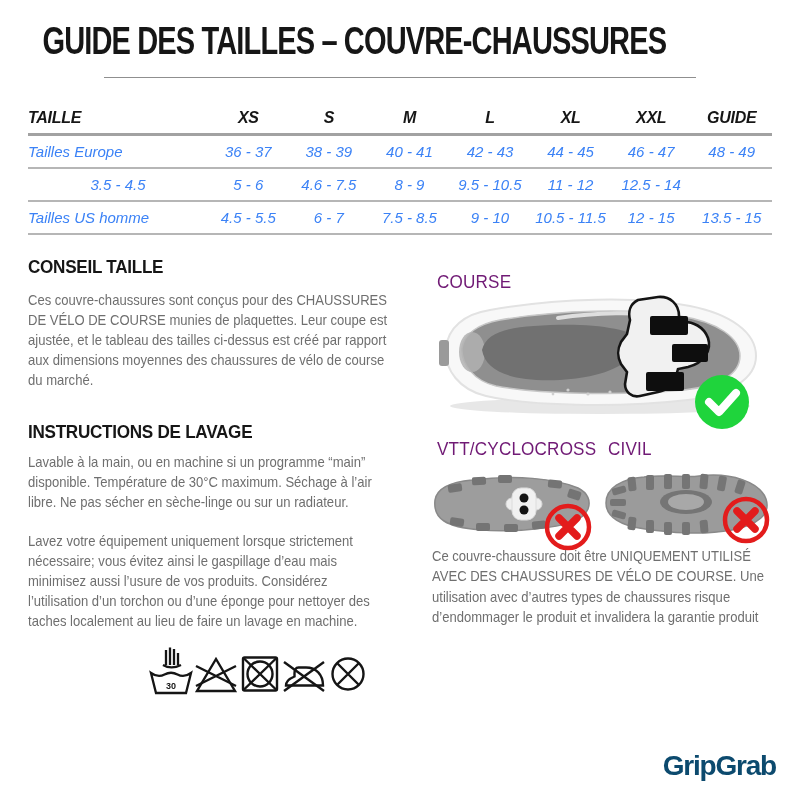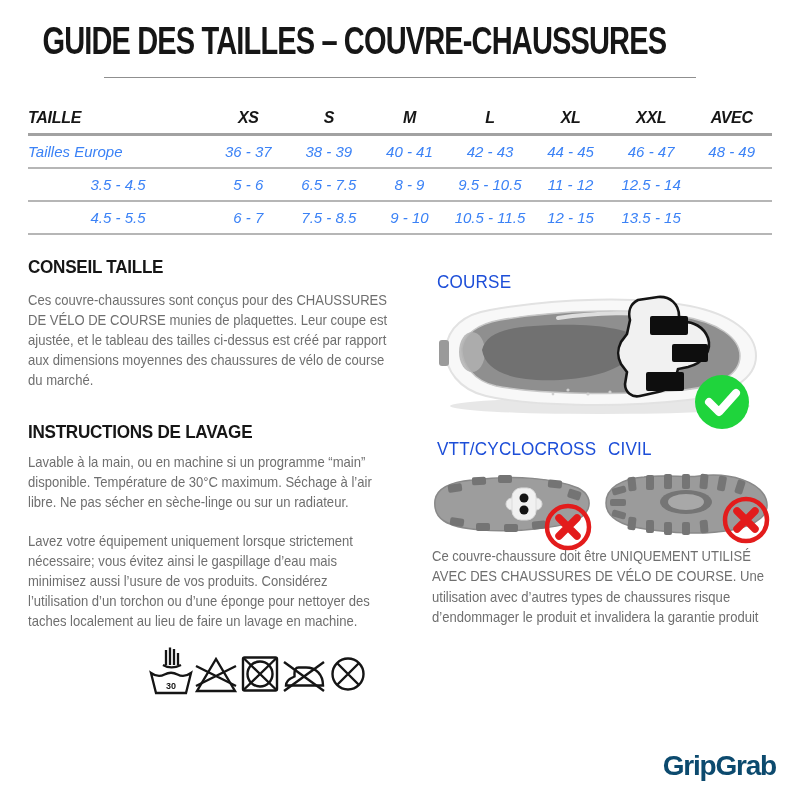--- a/index.html
+++ b/index.html
@@ -28,21 +28,21 @@
   
   .h2{position:absolute;font-size:19px;font-weight:800;letter-spacing:-.3px;white-space:nowrap;}
   .para{position:absolute;width:400px;font-size:14.5px;line-height:1.38;color:#6f6f6f;
         transform:scaleX(.9);transform-origin:0 0;}
 
   
   .laundry{position:absolute;left:64px;top:644px;width:306px;display:flex;justify-content:flex-end;align-items:flex-end;}
   .laundry svg{display:block;}
 
   
-  .shoe-label{position:absolute;font-size:19px;color:#1d4ed8;white-space:nowrap;letter-spacing:.2px;}
+  .shoe-label{position:absolute;font-size:19px;color:#701a75;white-space:nowrap;letter-spacing:.2px;}
   .svgbox{position:absolute;}
   .warning{position:absolute;left:432px;top:546px;width:389px;font-size:14.5px;line-height:1.4;
            color:#6f6f6f;transform:scaleX(.9);transform-origin:0 0;}
 
   
   .logo{position:absolute;right:24px;top:750px;font-size:28px;font-weight:700;letter-spacing:-1.2px;color:#0c4a6e;}
 </style>
 </head>
 <body>
 
@@ -55,42 +55,43 @@
 
   <div class="size-table">
     <div class="trow thead">
       <div class="cell lab">TAILLE</div>
       <div class="cell num">XS</div>
       <div class="cell num">S</div>
       <div class="cell num">M</div>
       <div class="cell num">L</div>
       <div class="cell num">XL</div>
       <div class="cell num">XXL</div>
-      <div class="cell num">AVEC</div>
+      <div class="cell num">GUIDE</div>
     </div>
     <div class="trow tbody-row">
       <div class="cell lab">Tailles Europe</div>
       <div class="cell num">36 - 37</div>
       <div class="cell num">38 - 39</div>
       <div class="cell num">40 - 41</div>
       <div class="cell num">42 - 43</div>
       <div class="cell num">44 - 45</div>
       <div class="cell num">46 - 47</div>
       <div class="cell num">48 - 49</div>
     </div>
     <div class="trow tbody-row">
       <div class="cell num">3.5 - 4.5</div>
       <div class="cell num">5 - 6</div>
-      <div class="cell num">6.5 - 7.5</div>
+      <div class="cell num">4.6 - 7.5</div>
       <div class="cell num">8 - 9</div>
       <div class="cell num">9.5 - 10.5</div>
       <div class="cell num">11 - 12</div>
       <div class="cell num">12.5 - 14</div>
     </div>
     <div class="trow tbody-row">
+      <div class="cell lab">Tailles US homme</div>
       <div class="cell num">4.5 - 5.5</div>
       <div class="cell num">6 - 7</div>
       <div class="cell num">7.5 - 8.5</div>
       <div class="cell num">9 - 10</div>
       <div class="cell num">10.5 - 11.5</div>
       <div class="cell num">12 - 15</div>
       <div class="cell num">13.5 - 15</div>
     </div>
   </div>
 

